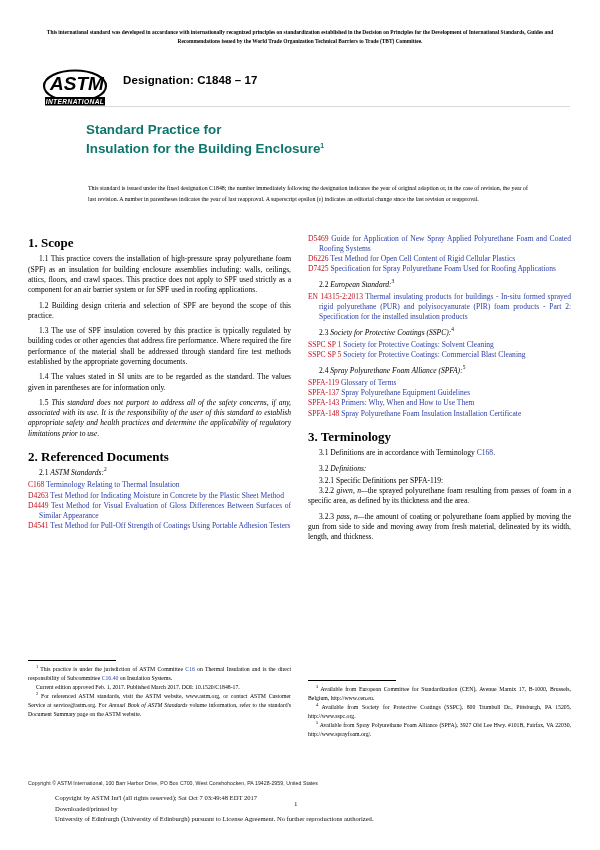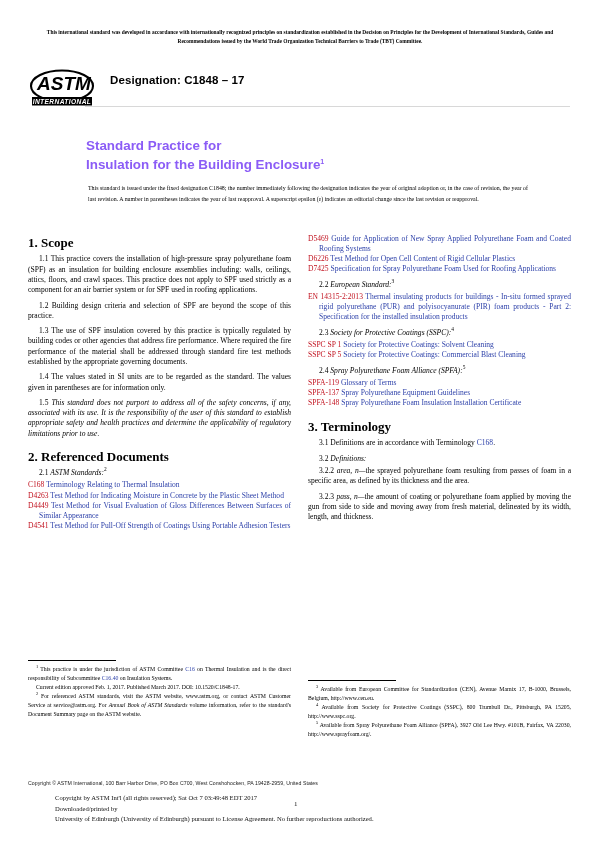--- a/index.html
+++ b/index.html
@@ -12,35 +12,35 @@
 
   
   .wto{
     position:absolute;left:32px;top:28px;width:536px;
     font-size:5.4px;line-height:1.75;text-align:center;
     font-family:"Liberation Serif","DejaVu Serif",serif;
     font-weight:bold;color:#000;
   }
 
   
-  .deshead{position:absolute;left:25px;top:66px;width:545px;height:44px;text-align:center;}
+  .deshead{position:absolute;left:38px;top:66px;width:545px;height:44px;text-align:center;}
   .logo{position:absolute;left:3px;top:0px;width:72px;height:44px;}
   .logo svg{display:block;}
   .designation{
     position:absolute;left:85px;top:8px;
     font-family:"Liberation Sans","DejaVu Sans",sans-serif;
     font-weight:bold;font-size:11.5px;letter-spacing:.1px;color:#000;
   }
   .rule-top{position:absolute;left:85px;top:106px;width:485px;height:1px;background:#d8d8d8;}
 
   
   .titleblock{
-    position:absolute;left:86px;top:136px;width:470px;
+    position:absolute;left:86px;top:120px;width:470px;
     font-family:"Liberation Sans","DejaVu Sans",sans-serif;
-    font-weight:bold;font-size:13.4px;line-height:1.42;color:#8b5cf6;
+    font-weight:bold;font-size:13.4px;line-height:1.42;color:#0f766e;
   }
   .titleblock sup{font-size:7px;vertical-align:super;}
 
   
   .issued{
     position:absolute;left:88px;top:183px;width:440px;
     font-size:5.9px;line-height:1.85;text-align:justify;color:#000;
   }
 
   
@@ -156,30 +156,32 @@
     <p class="subhead"><span class="num">2.2 </span><span>European Standard:</span><sup class="num">3</sup></p>
     <p class="hang sp"><span class="code">EN 14315-2:2013</span> <span class="link">Thermal insulating products for buildings - In-situ formed sprayed rigid polyurethane (PUR) and polyisocyanurate (PIR) foam products - Part 2: Specification for the installed insulation products</span></p>
 
     <p class="subhead"><span class="num">2.3 </span><span>Society for Protective Coatings (SSPC):</span><sup class="num">4</sup></p>
     <p class="hang"><span class="code">SSPC SP 1</span> <span class="link">Society for Protective Coatings: Solvent Cleaning</span></p>
     <p class="hang sp"><span class="code">SSPC SP 5</span> <span class="link">Society for Protective Coatings: Commercial Blast Cleaning</span></p>
 
     <p class="subhead"><span class="num">2.4 </span><span>Spray Polyurethane Foam Alliance (SPFA):</span><sup class="num">5</sup></p>
     <p class="hang"><span class="code">SPFA-119</span> <span class="link">Glossary of Terms</span></p>
     <p class="hang"><span class="code">SPFA-137</span> <span class="link">Spray Polyurethane Equipment Guidelines</span></p>
+    <p class="hang"><span class="code">SPFA-143</span> <span class="link">Primers: Why, When and How to Use Them</span></p>
     <p class="hang"><span class="code">SPFA-148</span> <span class="link">Spray Polyurethane Foam Insulation Installation Certificate</span></p>
 
     <h2 class="sec">3. Terminology</h2>
 
     <p class="ind"><span>3.1 Definitions are in accordance with Terminology </span><span class="link">C168</span><span>.</span></p>
 
     <p class="subhead"><span class="num">3.2 </span><span>Definitions:</span></p>
 
-
-    <p class="ind"><span>3.2.2 </span><span class="ital">area</span><span class="ital">, n—</span><span>the sprayed polyurethane foam resulting from passes of foam in a specific area, as defined by its thickness and the area.</span></p>
+    <p class="ind" style="margin-bottom:0;">3.2.1 Specific Definitions per SPFA-119:</p>
+
+    <p class="ind"><span>3.2.2 </span><span class="ital">given</span><span class="ital">, n—</span><span>the sprayed polyurethane foam resulting from passes of foam in a specific area, as defined by its thickness and the area.</span></p>
 
     <p class="ind"><span>3.2.3 </span><span class="ital">pass</span><span class="ital">, n—</span><span>the amount of coating or polyurethane foam applied by moving the gun from side to side and moving away from fresh material, delineated by its width, length, and thickness.</span></p>
 
   </div>
 
   <div class="fnleft">
     <div class="fnrule"></div>
     <div class="fn">
       <p><sup>1</sup><span> This practice is under the jurisdiction of ASTM Committee </span><span class="link">C16</span><span> on Thermal Insulation and is the direct responsibility of Subcommittee </span><span class="link">C16.40</span><span> on Insulation Systems.</span></p>
       <p>Current edition approved Feb. 1, 2017. Published March 2017. DOI: 10.1520/C1848-17.</p>

